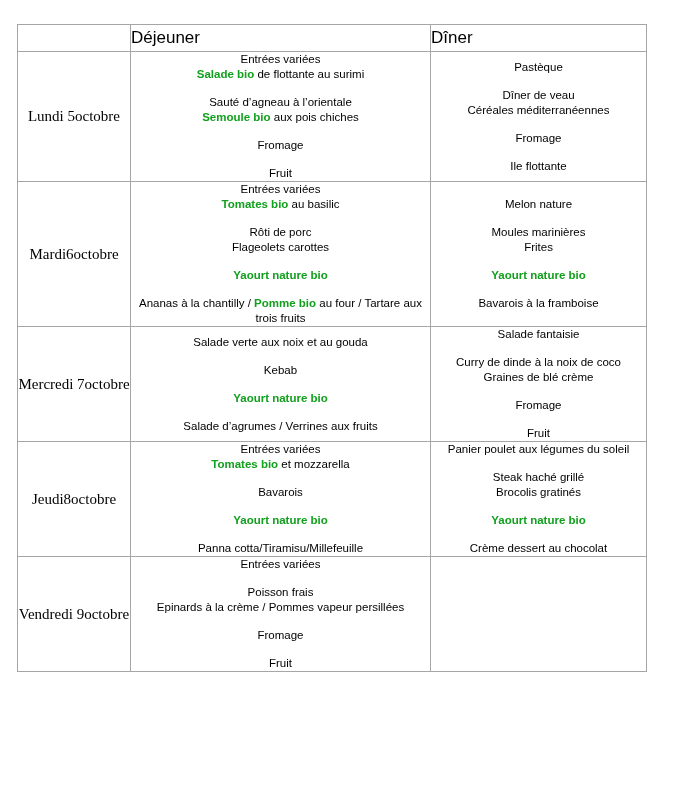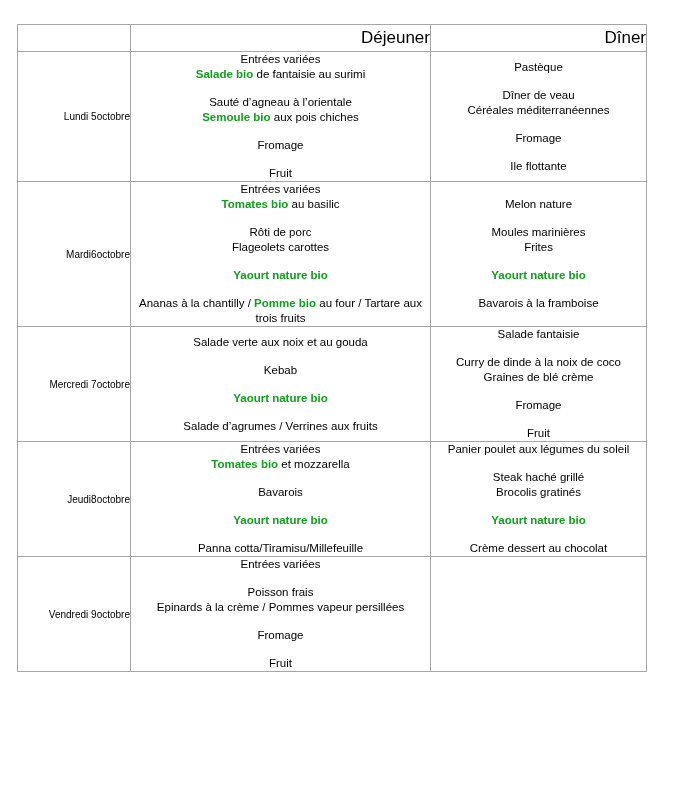--- a/index.html
+++ b/index.html
@@ -34,31 +34,32 @@
     vertical-align: middle;
     padding: 0;
   }
 
   
   .hdr-blank {
     height: 26px;
   }
   .hdr-cell {
     height: 26px;
-    text-align: right;
+    text-align: left;
     font-weight: normal;
     font-size: 17px;
     line-height: 20px;
   }
 
   .day-cell {
-    text-align: right;
-    font-size: 10px;
+    text-align: center;
+    font-size: 15px;
     line-height: 21px;
     padding: 6px 4px;
+    font-family: Liberation Serif, serif;
   }
 
   .meal-cell {
     text-align: center;
     font-size: 11.5px;
     line-height: 15px;
     padding: 10px 12px;
   }
 
   .meal-cell .course {
@@ -97,21 +98,21 @@
       <th class="hdr-cell">Déjeuner</th>
       <th class="hdr-cell">Dîner</th>
     </tr>
   </thead>
   <tbody id="menu-body">
       <tr>
         <td class="day-cell"><span class="line">Lundi   5</span><span class="line">octobre</span></td>
         <td class="meal-cell">
           <div class="course">
             <span class="line"><span>Entrées variées</span></span>
-            <span class="line"><span class="bio">Salade bio</span><span> de fantaisie au surimi</span></span>
+            <span class="line"><span class="bio">Salade bio</span><span> de flottante au surimi</span></span>
           </div>
           <div class="course">
             <span class="line"><span>Sauté d’agneau à l’orientale</span></span>
             <span class="line"><span class="bio">Semoule bio</span><span> aux pois chiches</span></span>
           </div>
           <div class="course">
             <span class="line"><span>Fromage</span></span>
           </div>
           <div class="course">
             <span class="line"><span>Fruit</span></span>

